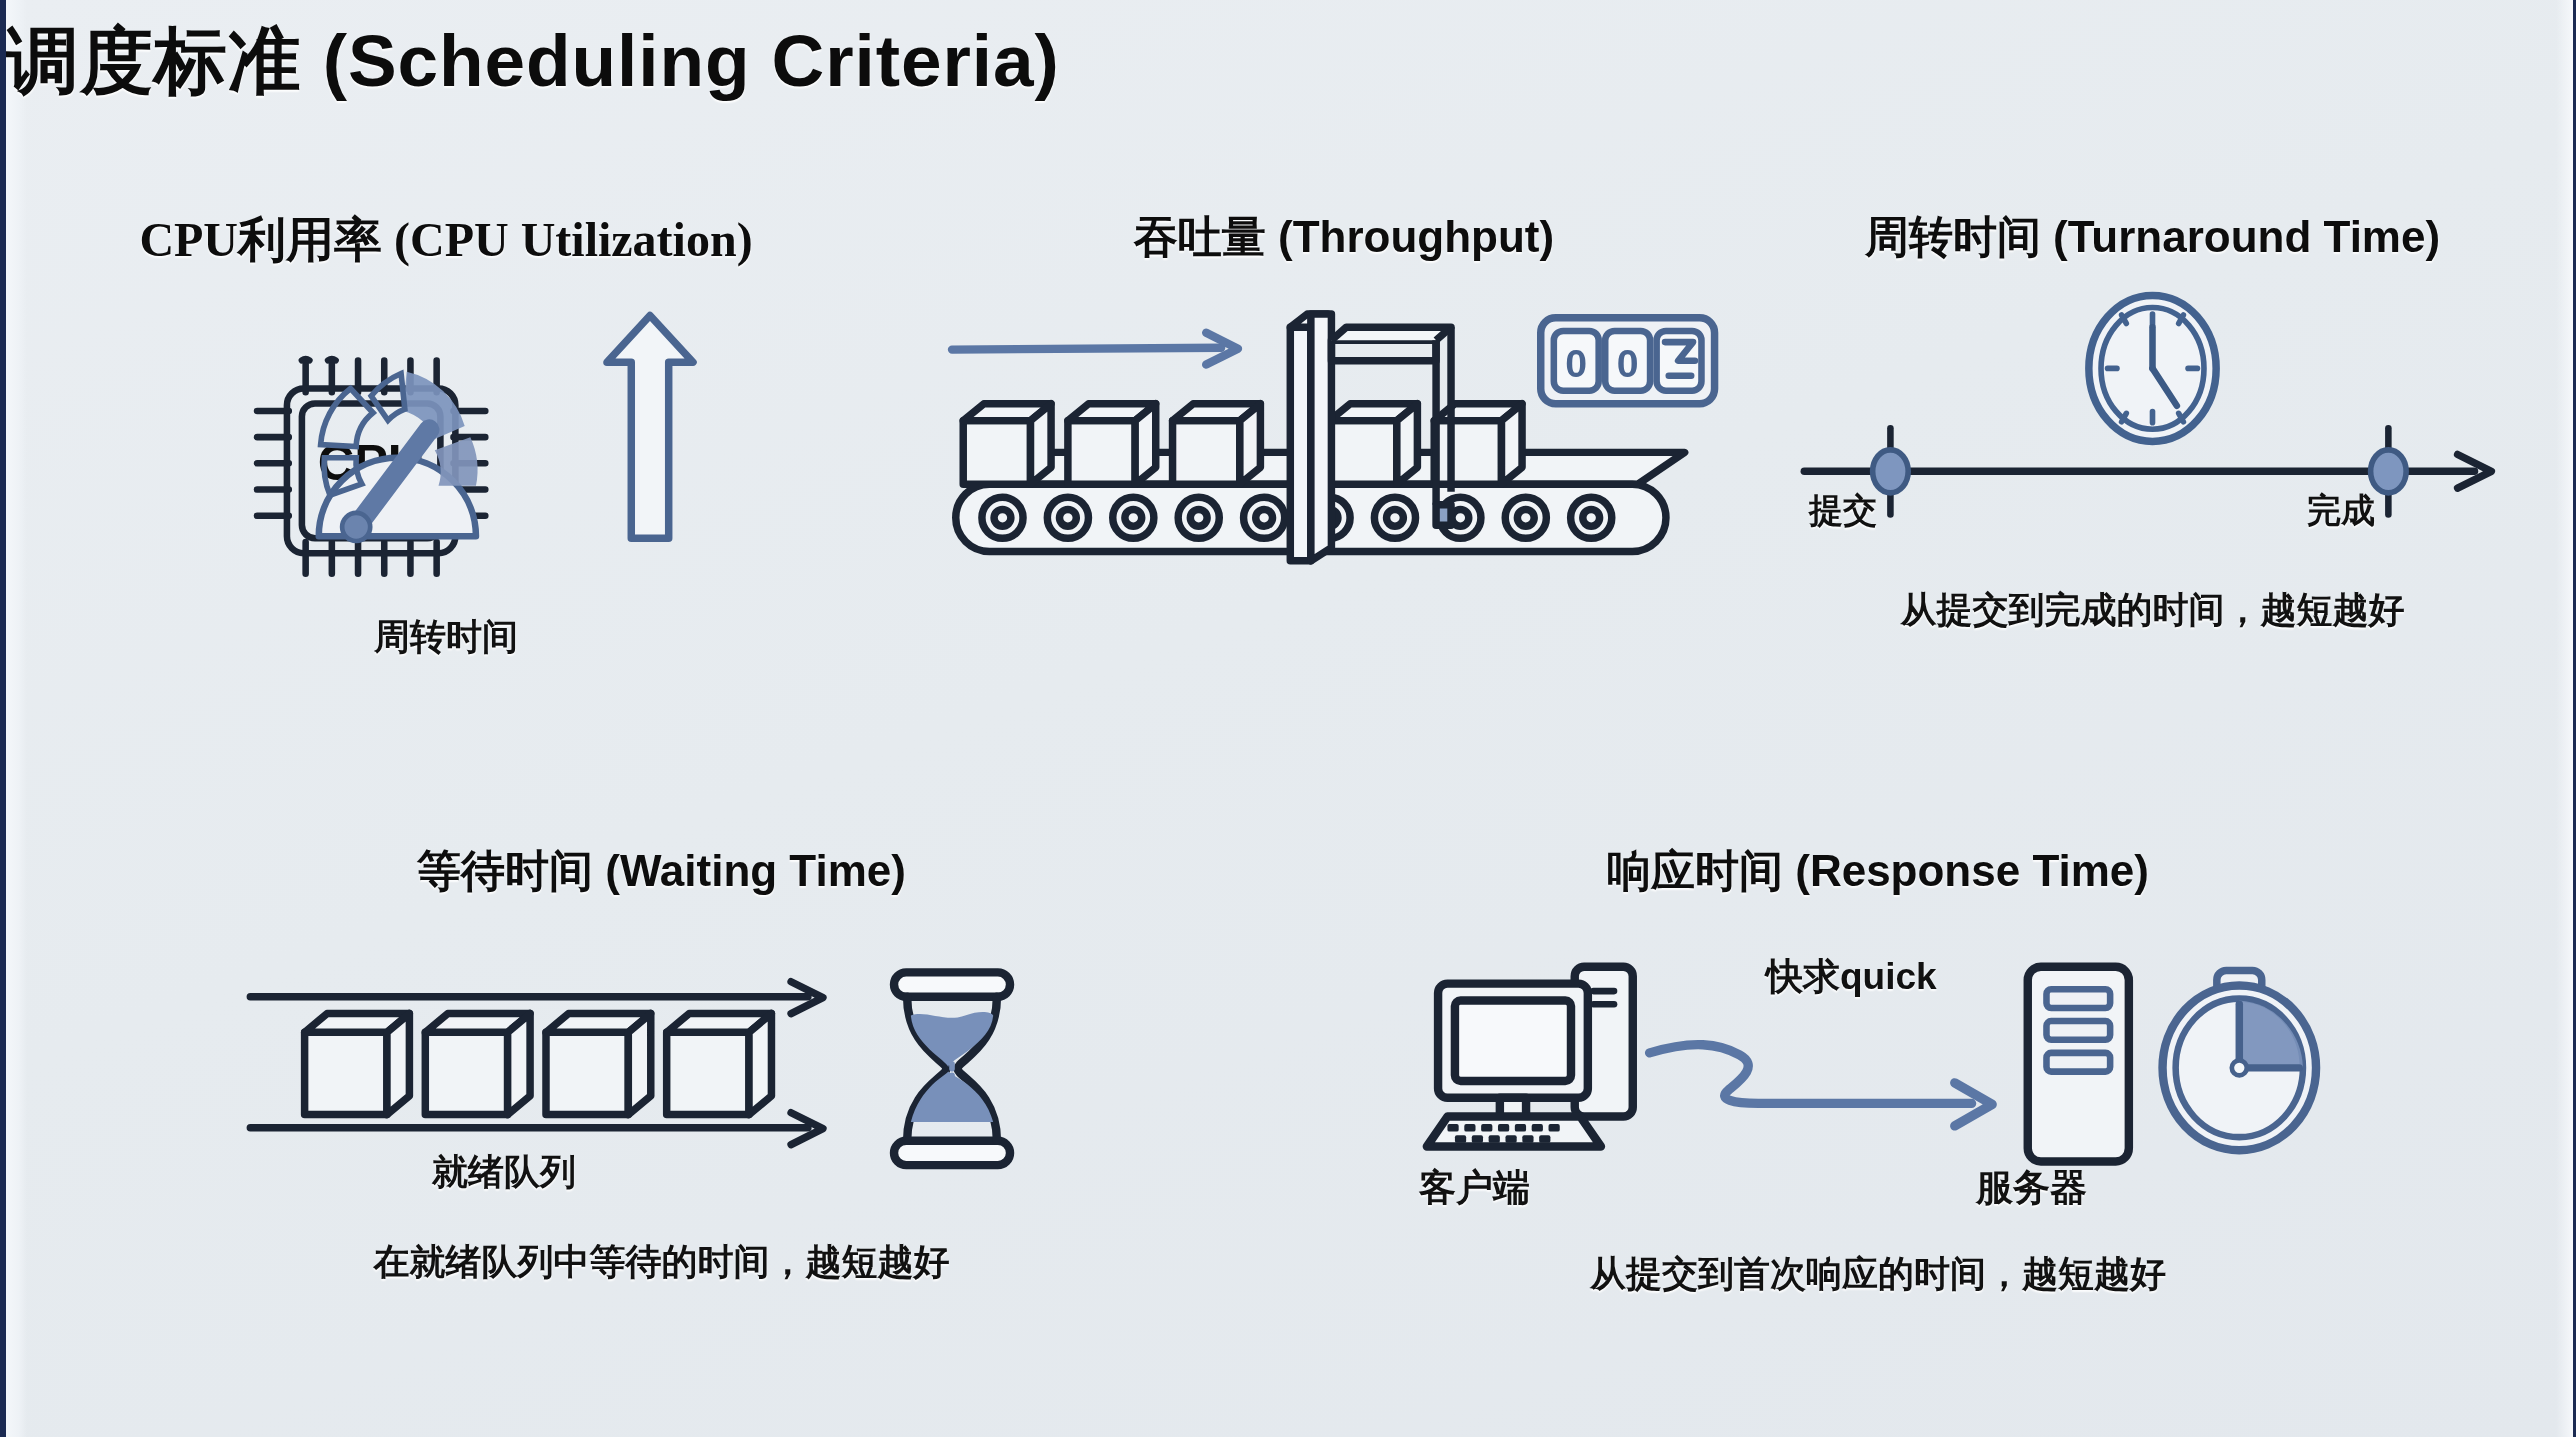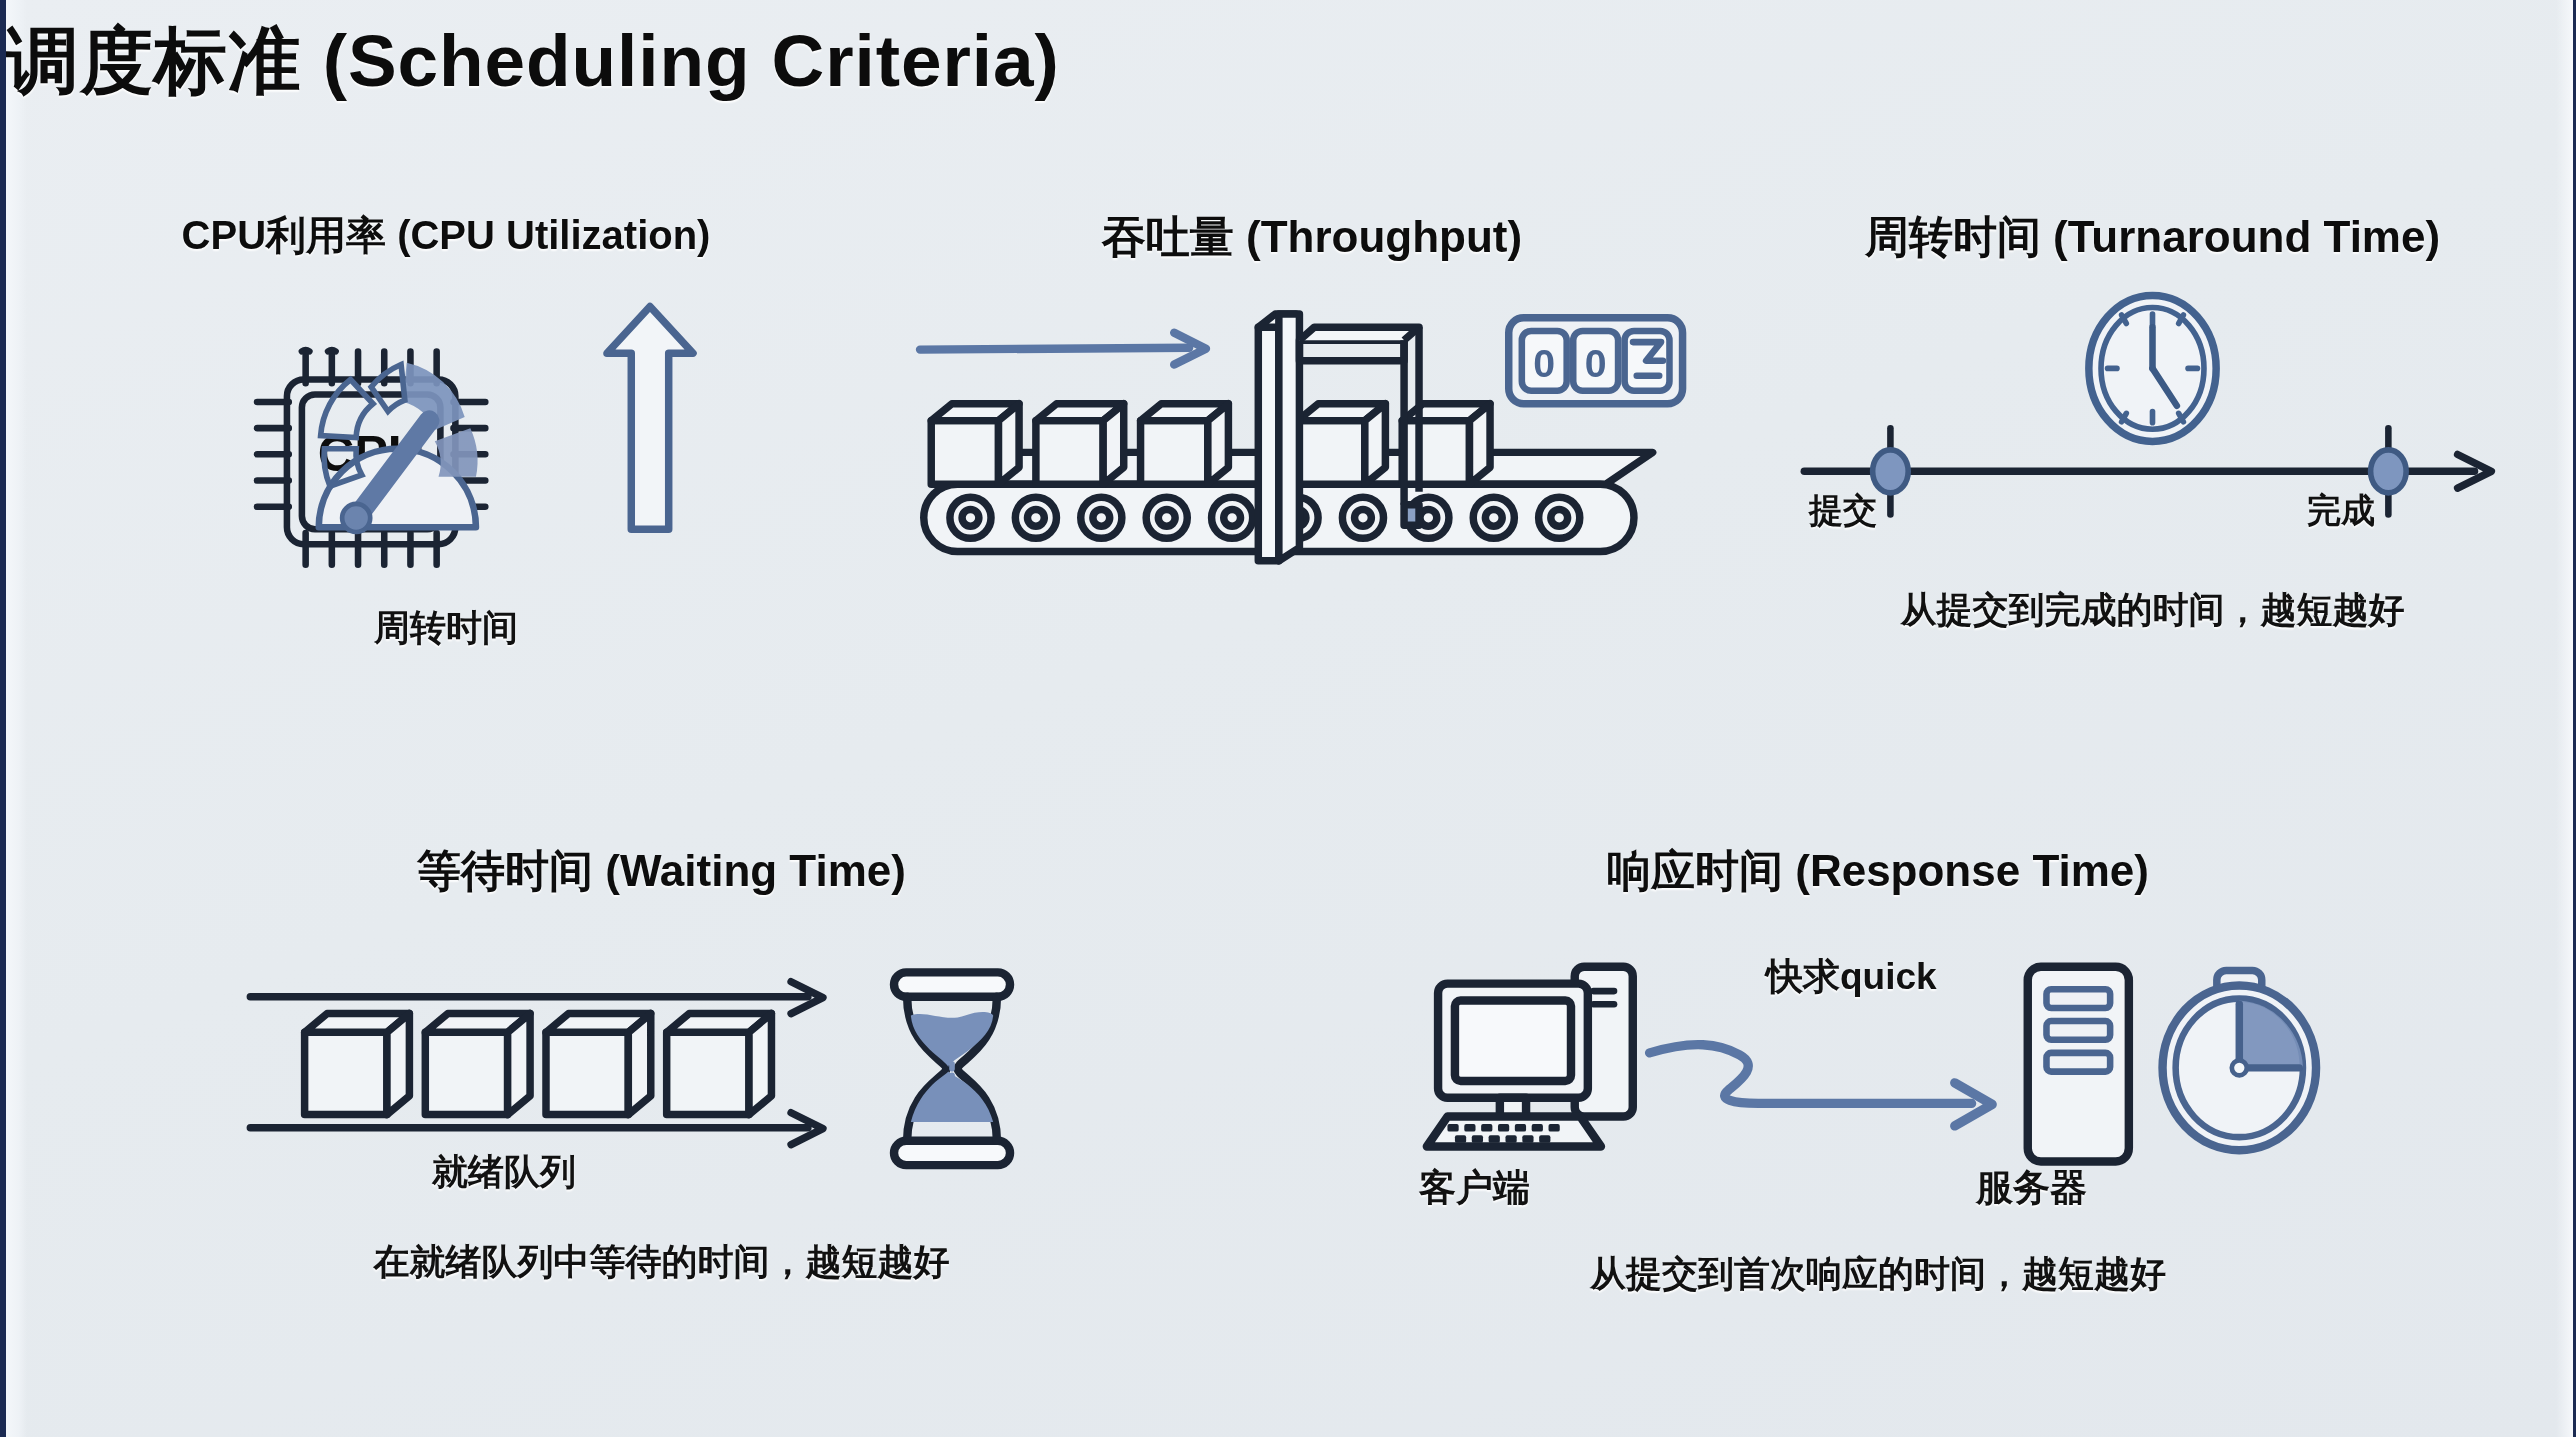--- a/index.html
+++ b/index.html
@@ -72,26 +72,26 @@
   .art {
     position: relative;
     display: flex;
     align-items: center;
     justify-content: center;
   }
   .art svg { display: block; overflow: visible; }
 
   
   #p-cpu       { left: 28px;   top: 208px;  width: 824px; }
-  #p-through   { left: 894px;  top: 208px;  width: 824px; }
+  #p-through   { left: 926px;  top: 208px;  width: 824px; }
   #p-turn      { left: 1730px; top: 208px;  width: 833px; }
   #p-wait      { left: 183px;  top: 842px;  width: 945px; }
   #p-resp      { left: 1357px; top: 842px;  width: 1030px; }
 
-  #p-cpu .panel-title    { font-size: 40px; }
+  #p-cpu .panel-title    { font-size: 48px; font-family: Liberation Serif, serif; }
   #p-through .panel-title{ font-size: 44px; }
   #p-turn .panel-title   { font-size: 44px; }
   #p-wait .panel-title   { font-size: 44px; }
   #p-resp .panel-title   { font-size: 44px; }
 
   .gap-a { height: 34px; }
   .gap-b { height: 26px; }
 
   .inline-label {
     position: absolute;

